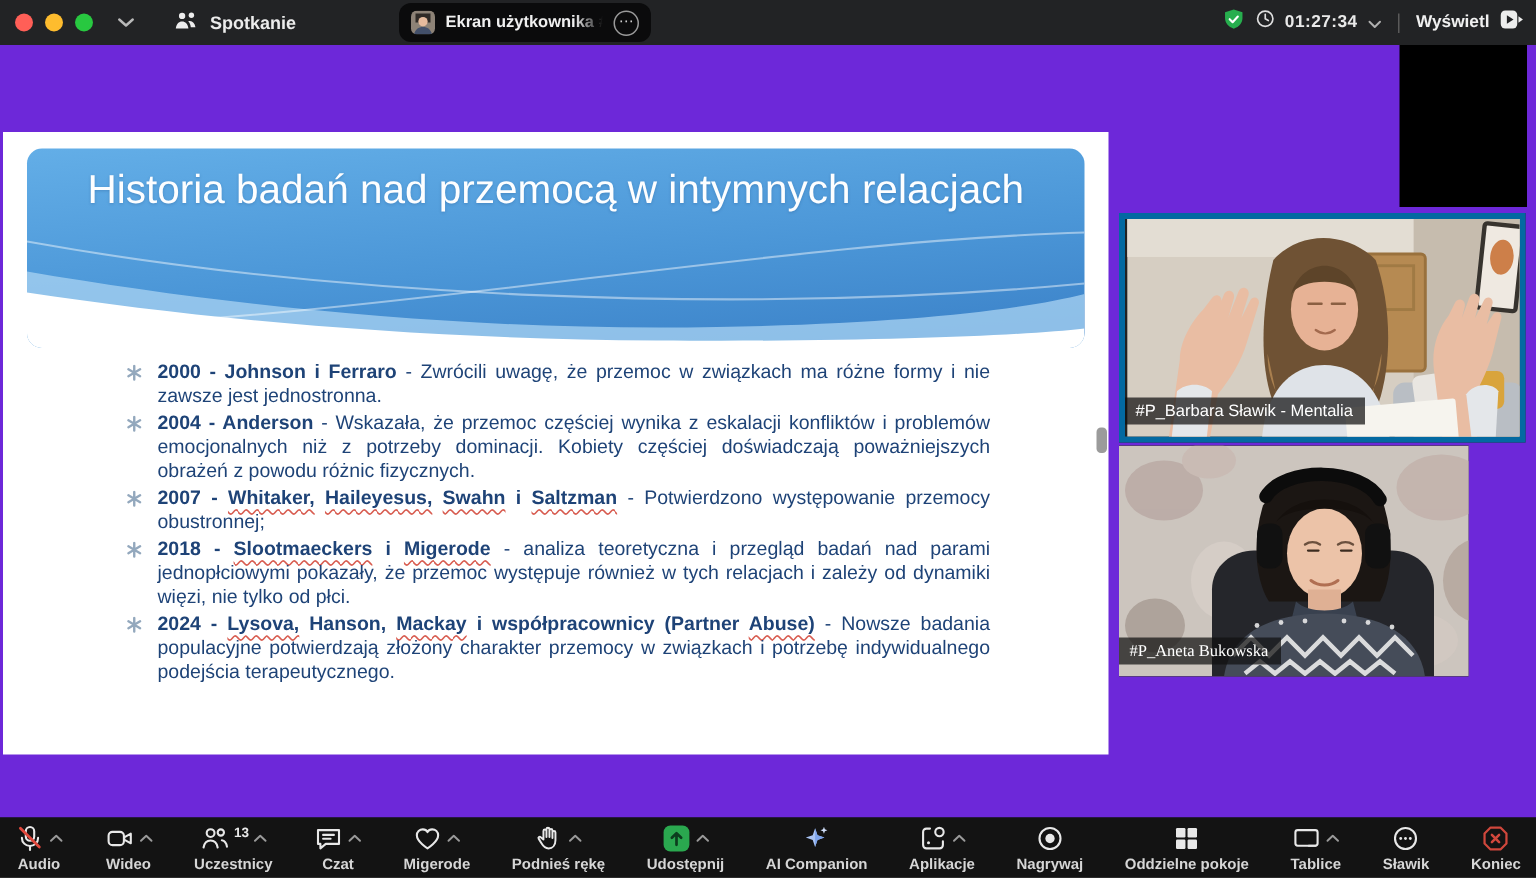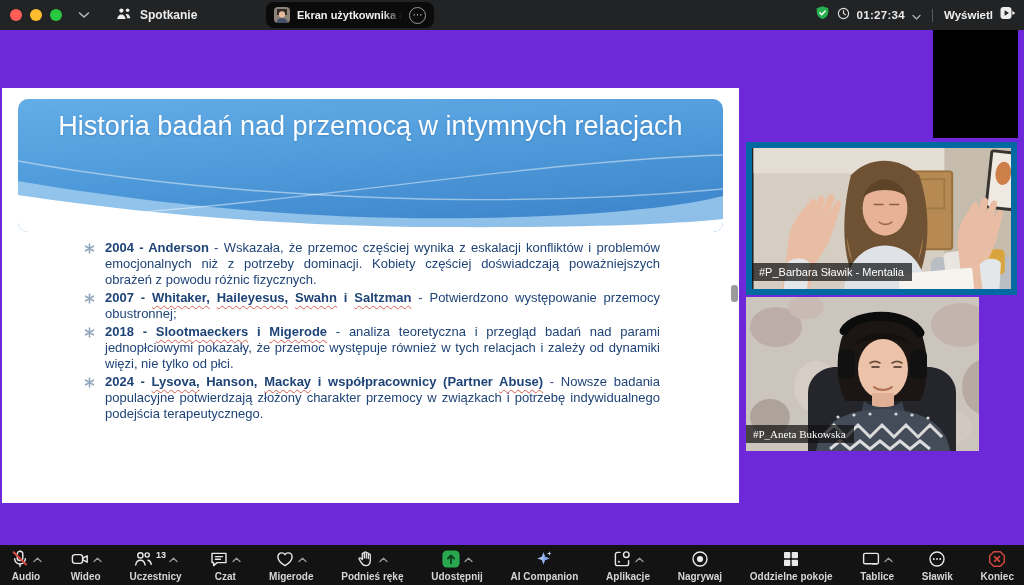--- a/index.html
+++ b/index.html
@@ -40,21 +40,21 @@
               line-height:16px;text-align:justify;}
   .bullets li .star{position:absolute;left:0;top:3px;}
   .seg-b{font-weight:bold;}
   .seg-w{text-decoration-line:underline;text-decoration-style:wavy;text-decoration-color:#d85c50;
          text-decoration-thickness:1px;text-underline-offset:3px;}
   .scroll-thumb{position:absolute;left:731px;top:255px;width:7px;height:17px;background:#9b9b9b;border-radius:3px;}
   
   .tile{position:absolute;overflow:hidden;background:#222;}
   .tile svg{display:block;}
   .tile-empty{position:absolute;left:933px;top:0;width:85px;height:108px;background:#000;}
-  .tile1{left:746px;top:112px;width:271px;height:153px;border:6px solid #0369a1;}
+  .tile1{left:746px;top:112px;width:271px;height:153px;border:4px solid #0369a1;}
   .tile2{left:746px;top:267px;width:233px;height:154px;font-family:Liberation Serif, serif;}
   .name-tag{position:absolute;left:0;bottom:8px;background:rgba(16,16,16,.72);color:#fff;
             font-size:11px;padding:3px 8px 3px 7px;white-space:nowrap;}
   
   .toolbar{position:absolute;left:0;top:545px;width:1024px;height:40px;background:#131313;
            display:flex;align-items:stretch;justify-content:space-between;padding:0 10px;}
   .tb-item{display:flex;flex-direction:column;align-items:center;justify-content:flex-start;
            padding-top:4px;cursor:default;font-weight:bold;}
   .tb-iconrow{display:flex;align-items:flex-start;gap:3px;height:20px;}
   .tb-badge{color:#e8e8e8;font-size:9px;margin-top:1px;}
@@ -136,20 +136,25 @@
       <div class="slide-header">
         <svg class="waves" width="705" height="133" viewBox="0 0 705 133">
           <path d="M0,82 C140,106 300,122 460,119 C580,117 662,108 705,97 L705,133 L0,133 Z" fill="#a9d3f1" opacity="0.75"></path>
           <path d="M0,62 C200,98 470,112 705,90" fill="none" stroke="rgba(255,255,255,0.45)" stroke-width="1.4"></path>
           <path d="M0,120 C230,114 500,62 705,56" fill="none" stroke="rgba(255,255,255,0.45)" stroke-width="1.4"></path>
           <path d="M0,96 C120,114 260,127 420,128 C560,129 662,125 705,120 L705,133 L0,133 Z" fill="#ffffff"></path>
         </svg>
         <div class="slide-title">Historia badań nad przemocą w intymnych relacjach</div>
       </div>
       <ul class="bullets" id="bullets">
+          <li><svg class="star" width="11" height="11" viewBox="0 0 11 11">
+              <g stroke="#93a8bd" stroke-width="1.6" stroke-linecap="round">
+                <path d="M5.5 1v9M1.6 3.2l7.8 4.6M9.4 3.2L1.6 7.8"></path>
+              </g>
+            </svg><span class="seg-b ">2000 - Johnson i Ferraro</span><span class=""> - Zwrócili uwagę, że przemoc w związkach ma różne formy i nie zawsze jest jednostronna.</span></li>
           <li><svg class="star" width="11" height="11" viewBox="0 0 11 11">
               <g stroke="#93a8bd" stroke-width="1.6" stroke-linecap="round">
                 <path d="M5.5 1v9M1.6 3.2l7.8 4.6M9.4 3.2L1.6 7.8"></path>
               </g>
             </svg><span class="seg-b ">2004 - Anderson</span><span class=""> - Wskazała, że przemoc częściej wynika z eskalacji konfliktów i problemów emocjonalnych niż z potrzeby dominacji. Kobiety częściej doświadczają poważniejszych obrażeń z powodu różnic fizycznych.</span></li>
           <li><svg class="star" width="11" height="11" viewBox="0 0 11 11">
               <g stroke="#93a8bd" stroke-width="1.6" stroke-linecap="round">
                 <path d="M5.5 1v9M1.6 3.2l7.8 4.6M9.4 3.2L1.6 7.8"></path>
               </g>
             </svg><span class="seg-b ">2007 - </span><span class="seg-b seg-w">Whitaker,</span><span class="seg-b "> </span><span class="seg-b seg-w">Haileyesus,</span><span class="seg-b "> </span><span class="seg-b seg-w">Swahn</span><span class="seg-b "> i </span><span class="seg-b seg-w">Saltzman</span><span class=""> - Potwierdzono występowanie przemocy obustronnej;</span></li>

